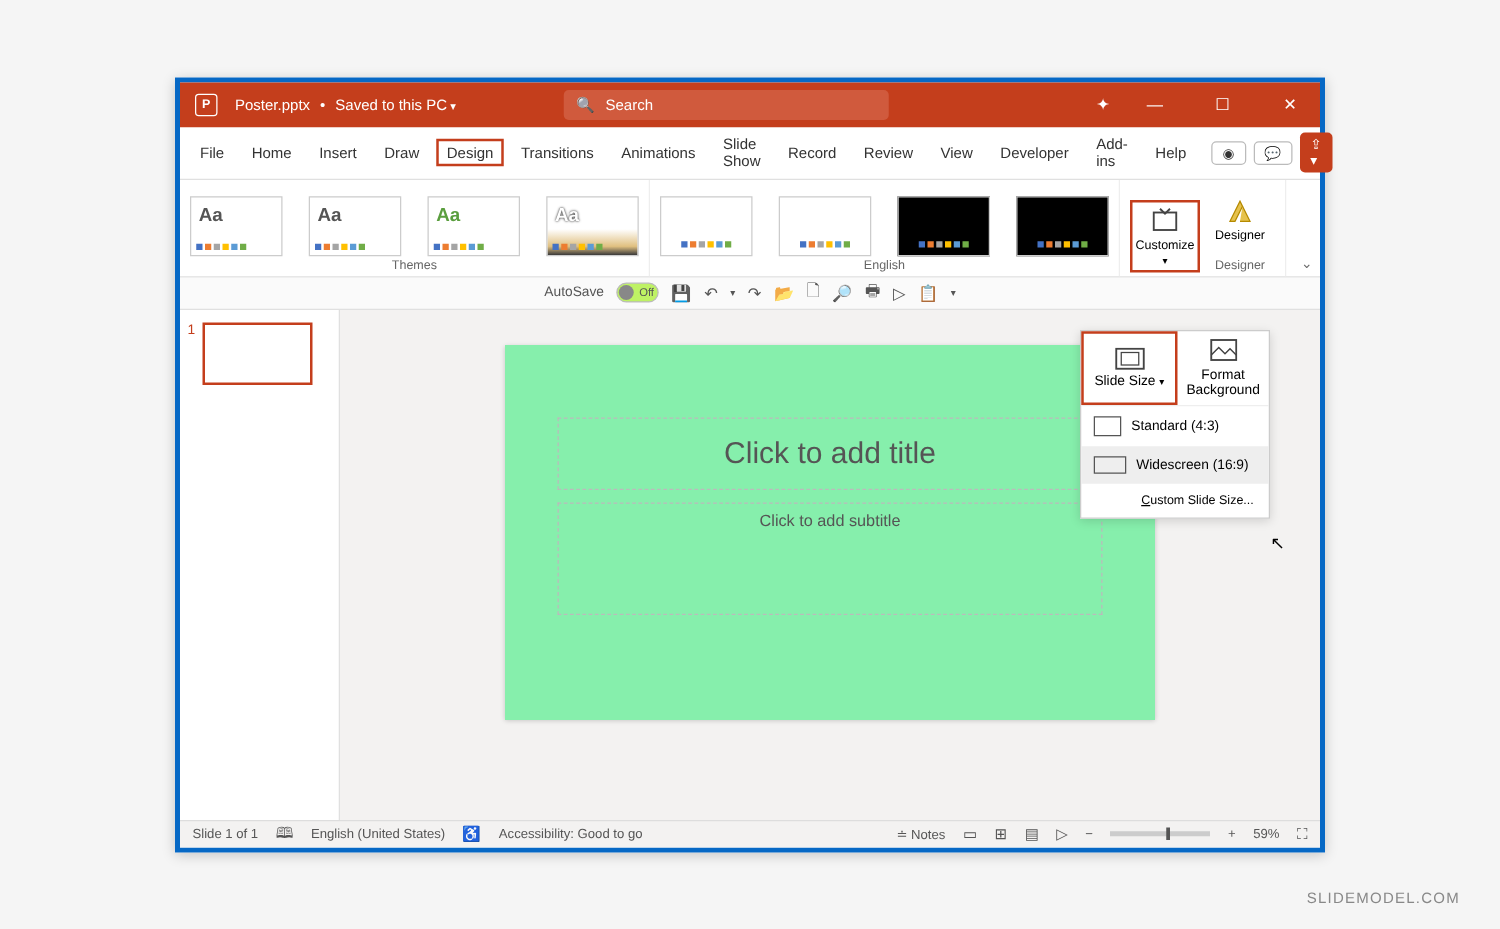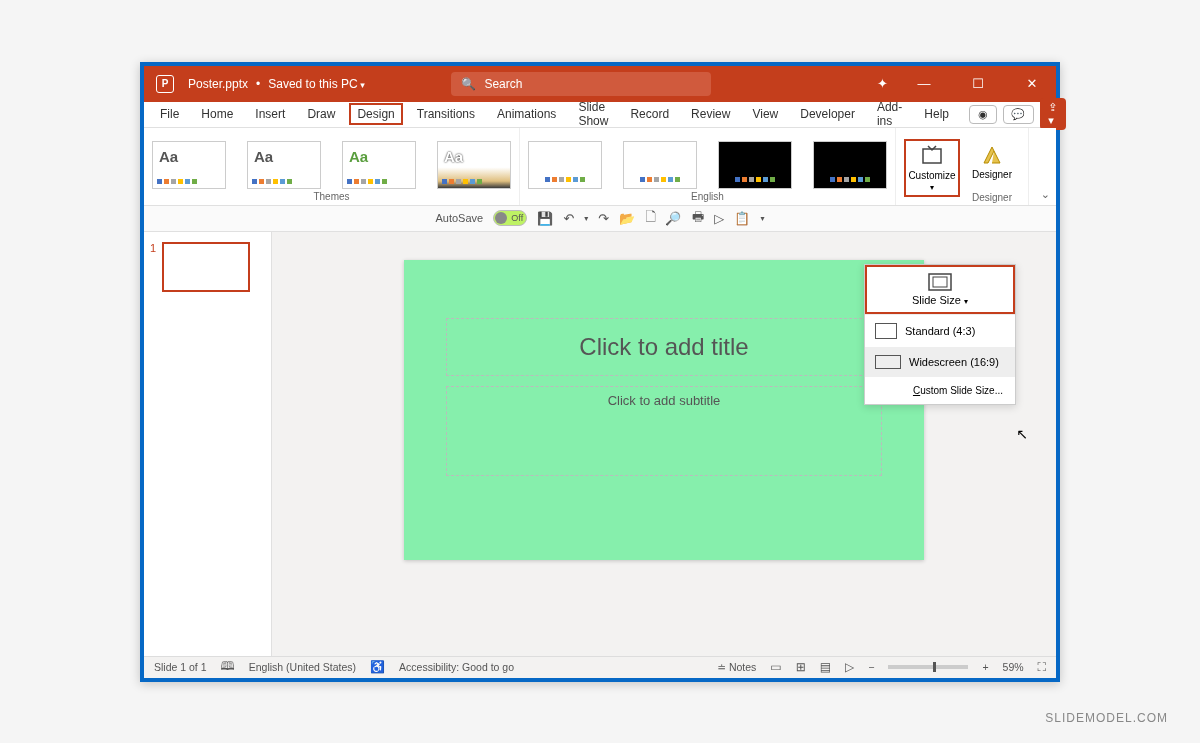--- a/index.html
+++ b/index.html
@@ -7,21 +7,21 @@
   .outer-frame { border: 4px solid #0668c5; width: 920px; height: 620px; background: #fff; box-shadow: 0 2px 10px rgba(0,0,0,.2); display: flex; flex-direction: column; }
   .titlebar { background: #c43e1c; height: 36px; display: flex; align-items: center; color: #fff; font-size: 12px; gap: 8px; padding: 0 6px; }
   .titlebar .pp-icon { width: 18px; height: 18px; border: 1.5px solid #fff; border-radius: 3px; display: flex; align-items: center; justify-content: center; font-size: 10px; font-weight: bold; margin-left: 6px; }
   .titlebar .filename { margin-left: 6px; }
   .titlebar .savedto::after { content: " \25BE"; font-size: 9px; }
   .searchbox { flex: 0 0 260px; margin: 0 auto; height: 24px; background: #d05a3d; border-radius: 4px; display: flex; align-items: center; gap: 8px; padding: 0 10px; color: #fff; font-size: 12px; }
   .titlebar .right { margin-left: auto; display: flex; align-items: center; gap: 18px; }
   .titlebar .right span { font-size: 13px; }
   .win-btn { width: 36px; text-align: center; }
 
-  .menubar { background: #fff; height: 26px; display: flex; align-items: center; gap: 6px; padding: 0 8px; border-bottom: 1px solid #e0e0e0; font-size: 12px; color: #333; }
+  .menubar { background: #fff; height: 42px; display: flex; align-items: center; gap: 6px; padding: 0 8px; border-bottom: 1px solid #e0e0e0; font-size: 12px; color: #333; }
   .menubar .tab { padding: 4px 8px; cursor: pointer; }
   .menubar .tab.active { border: 2px solid #c43e1c; padding: 2px 6px; }
   .menubar .spacer { flex: 1; }
   .menubar .ricon { border: 1px solid #bbb; border-radius: 4px; padding: 2px 8px; font-size: 11px; }
   .share-btn { background: #c43e1c; color: #fff; border-radius: 4px; padding: 3px 8px; font-size: 11px; }
 
   .ribbon { background: #fff; height: 78px; display: flex; align-items: stretch; border-bottom: 1px solid #e0e0e0; font-size: 10px; position: relative; }
   .ribbon-group { display: flex; flex-direction: column; align-items: center; justify-content: flex-end; border-right: 1px solid #eee; padding: 4px 8px 3px; }
   .ribbon-group .label { color: #666; font-size: 10px; margin-top: 2px; }
   .theme-row, .variant-row { display: flex; gap: 21px; }
@@ -212,21 +212,21 @@
               <span class="d2"></span>
               <span class="d3"></span>
               <span class="d4"></span>
               <span class="d5"></span>
               <span class="d6"></span>
             </div>
           </div>
       </div>
       <div class="label">English</div>
     </div>
-    <div class="ribbon-group" style="flex-direction:row; align-items:center; gap:4px; padding-top:6px;">
+    <div class="ribbon-group" style="flex-direction:row; align-items:flex-end; gap:4px; padding-top:6px;">
       <div class="rbtn highlight">
         <svg width="24" height="24" viewBox="0 0 24 24">
             <rect x="3" y="5" width="18" height="14" stroke-width="1.5"></rect>
             <path d="M8 2 L12 6 L16 2" stroke-width="1.5"></path>
           </svg>
         <span>Customize</span>
         <span style="font-size:8px;">▾</span>
       </div>
       <div style="display:flex;flex-direction:column;align-items:center;">
         <div class="rbtn designer">
@@ -243,20 +243,27 @@
   </div>
 
   <div class="cust-panel">
     <div class="row">
       <div class="cbtn highlight">
         <svg width="24" height="18" viewBox="0 0 24 18" style="stroke:#444;fill:none;">
             <rect x="1" y="1" width="22" height="16" stroke-width="1.5"></rect>
             <rect x="5" y="4" width="14" height="10" stroke-width="1"></rect>
           </svg>
         <span><span>Slide Size</span> <span style="font-size:8px;">▾</span></span>
+      </div>
+      <div class="cbtn">
+        <svg width="22" height="20" viewBox="0 0 22 20" style="stroke:#444;fill:none;">
+            <rect x="1" y="1" width="20" height="16" stroke-width="1.5"></rect>
+            <path d="M1 13 L7 7 L12 12 L16 8 L21 13" stroke-width="1.2"></path>
+          </svg>
+        <span>Format Background</span>
       </div>
     </div>
     <div class="opt">
       <div class="shape43"></div>
       <span>Standard (4:3)</span>
     </div>
     <div class="opt sel">
       <div class="shape169"></div>
       <span>Widescreen (16:9)</span>
     </div>

